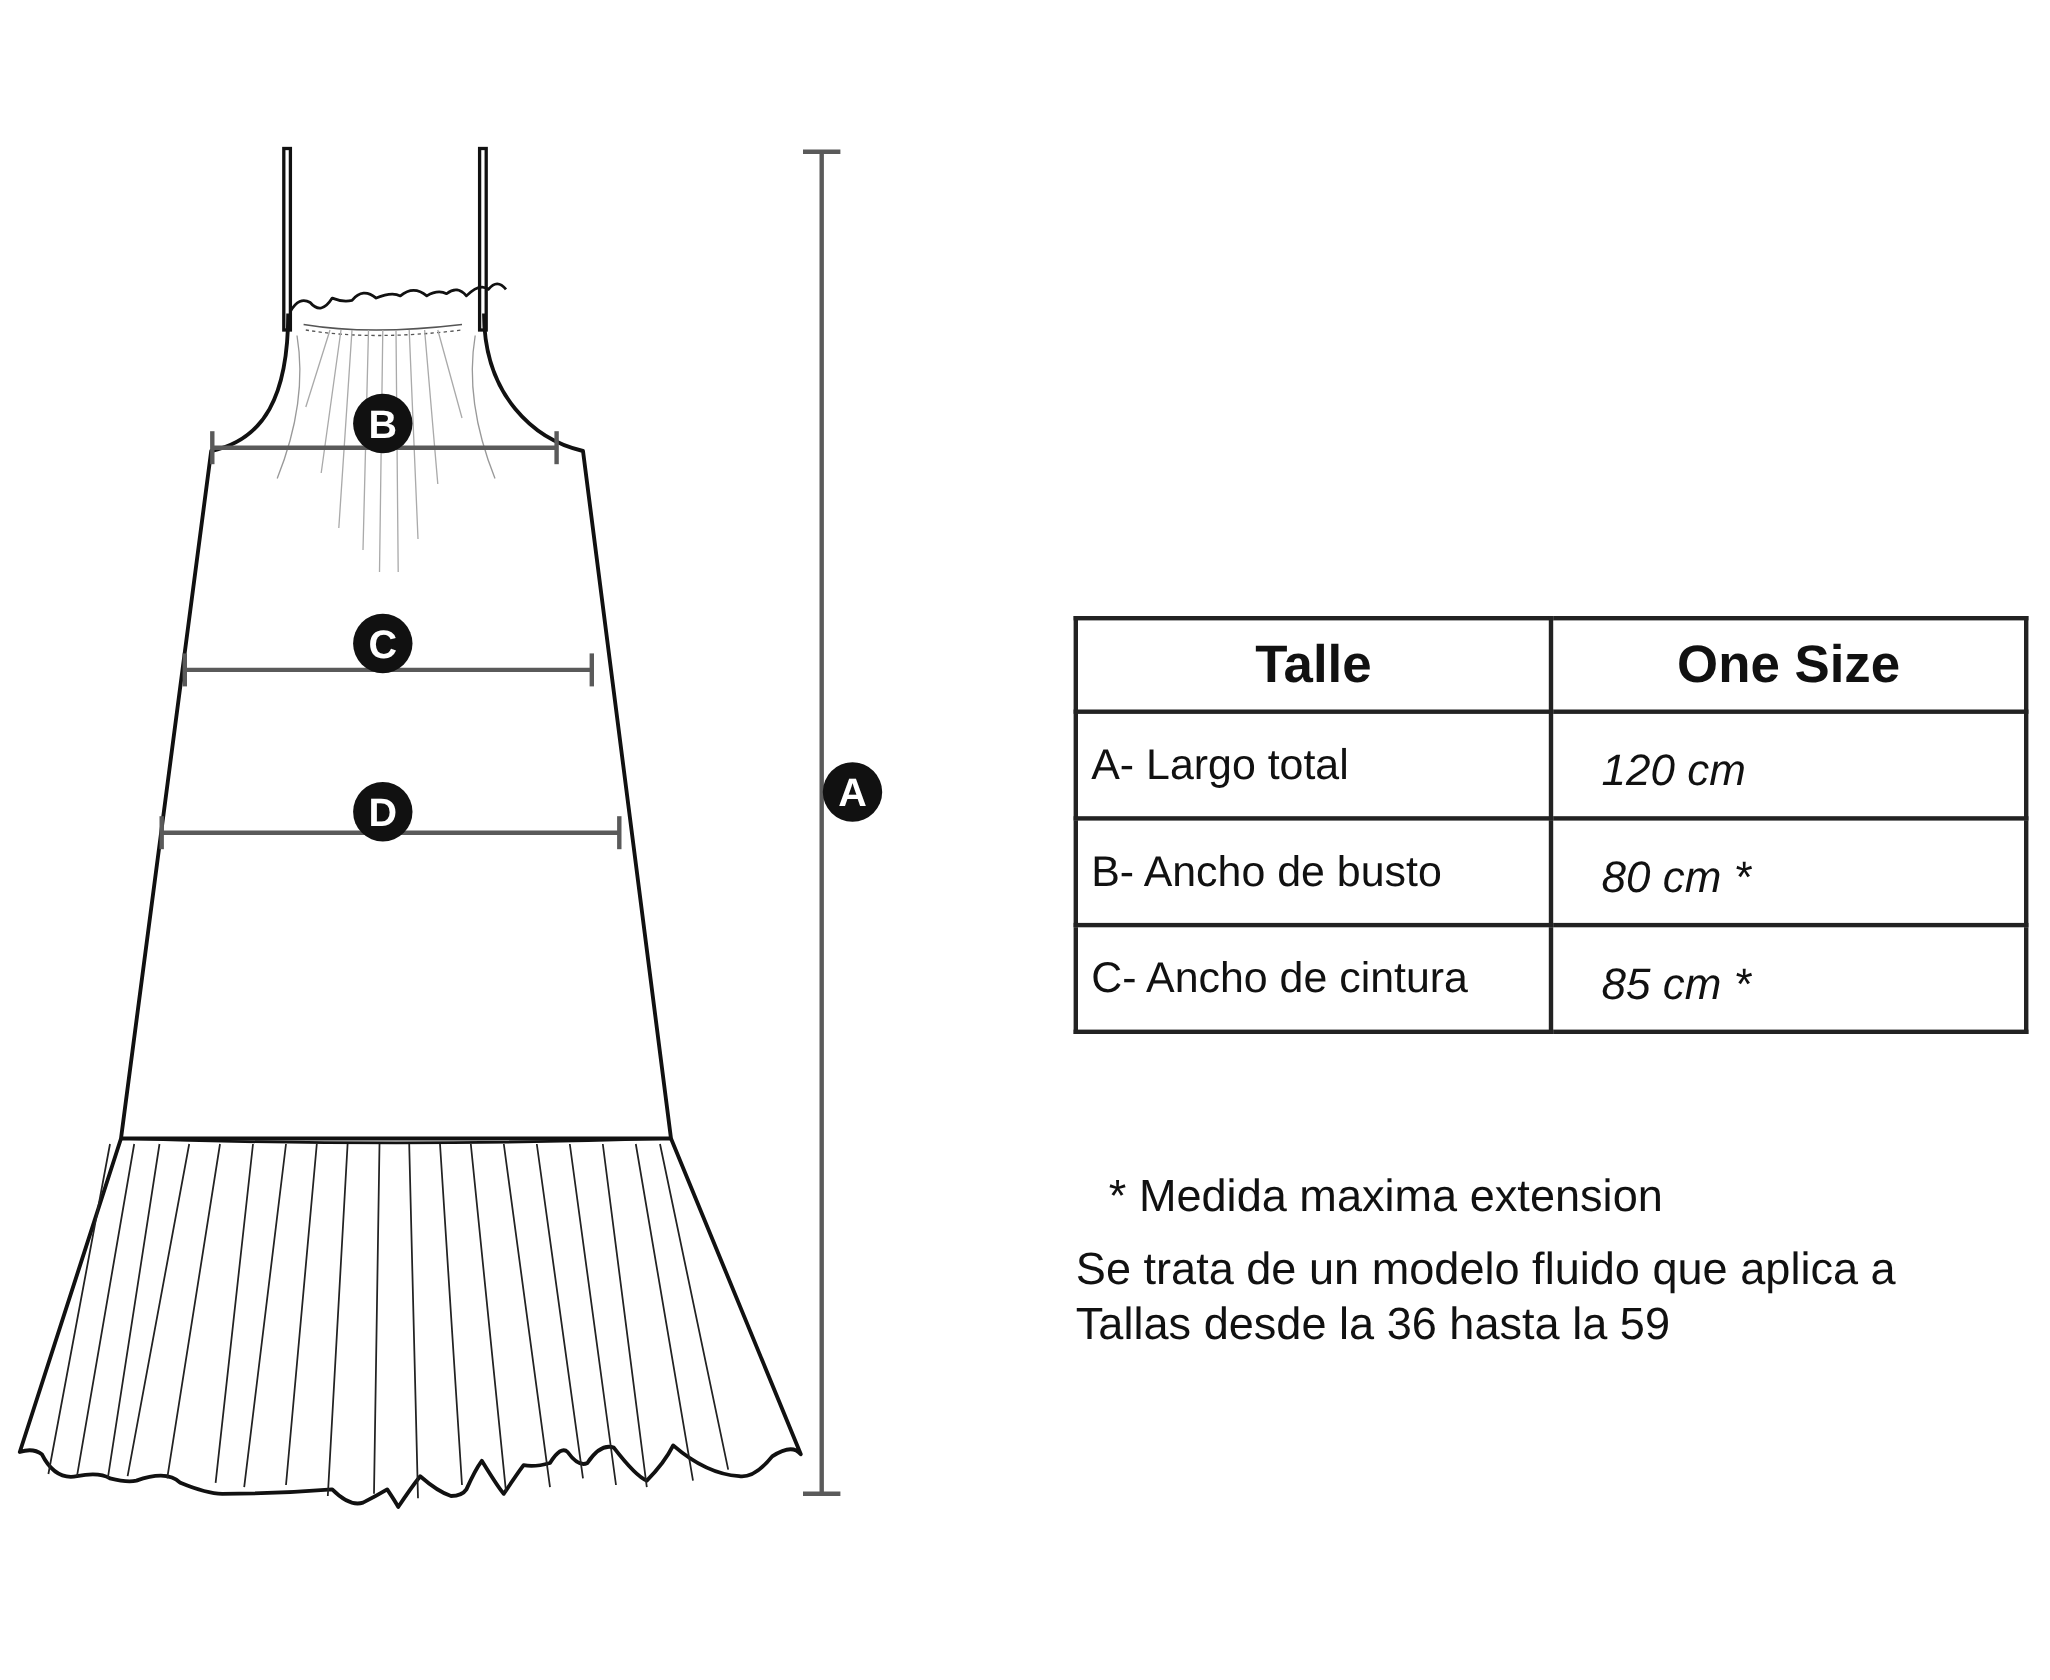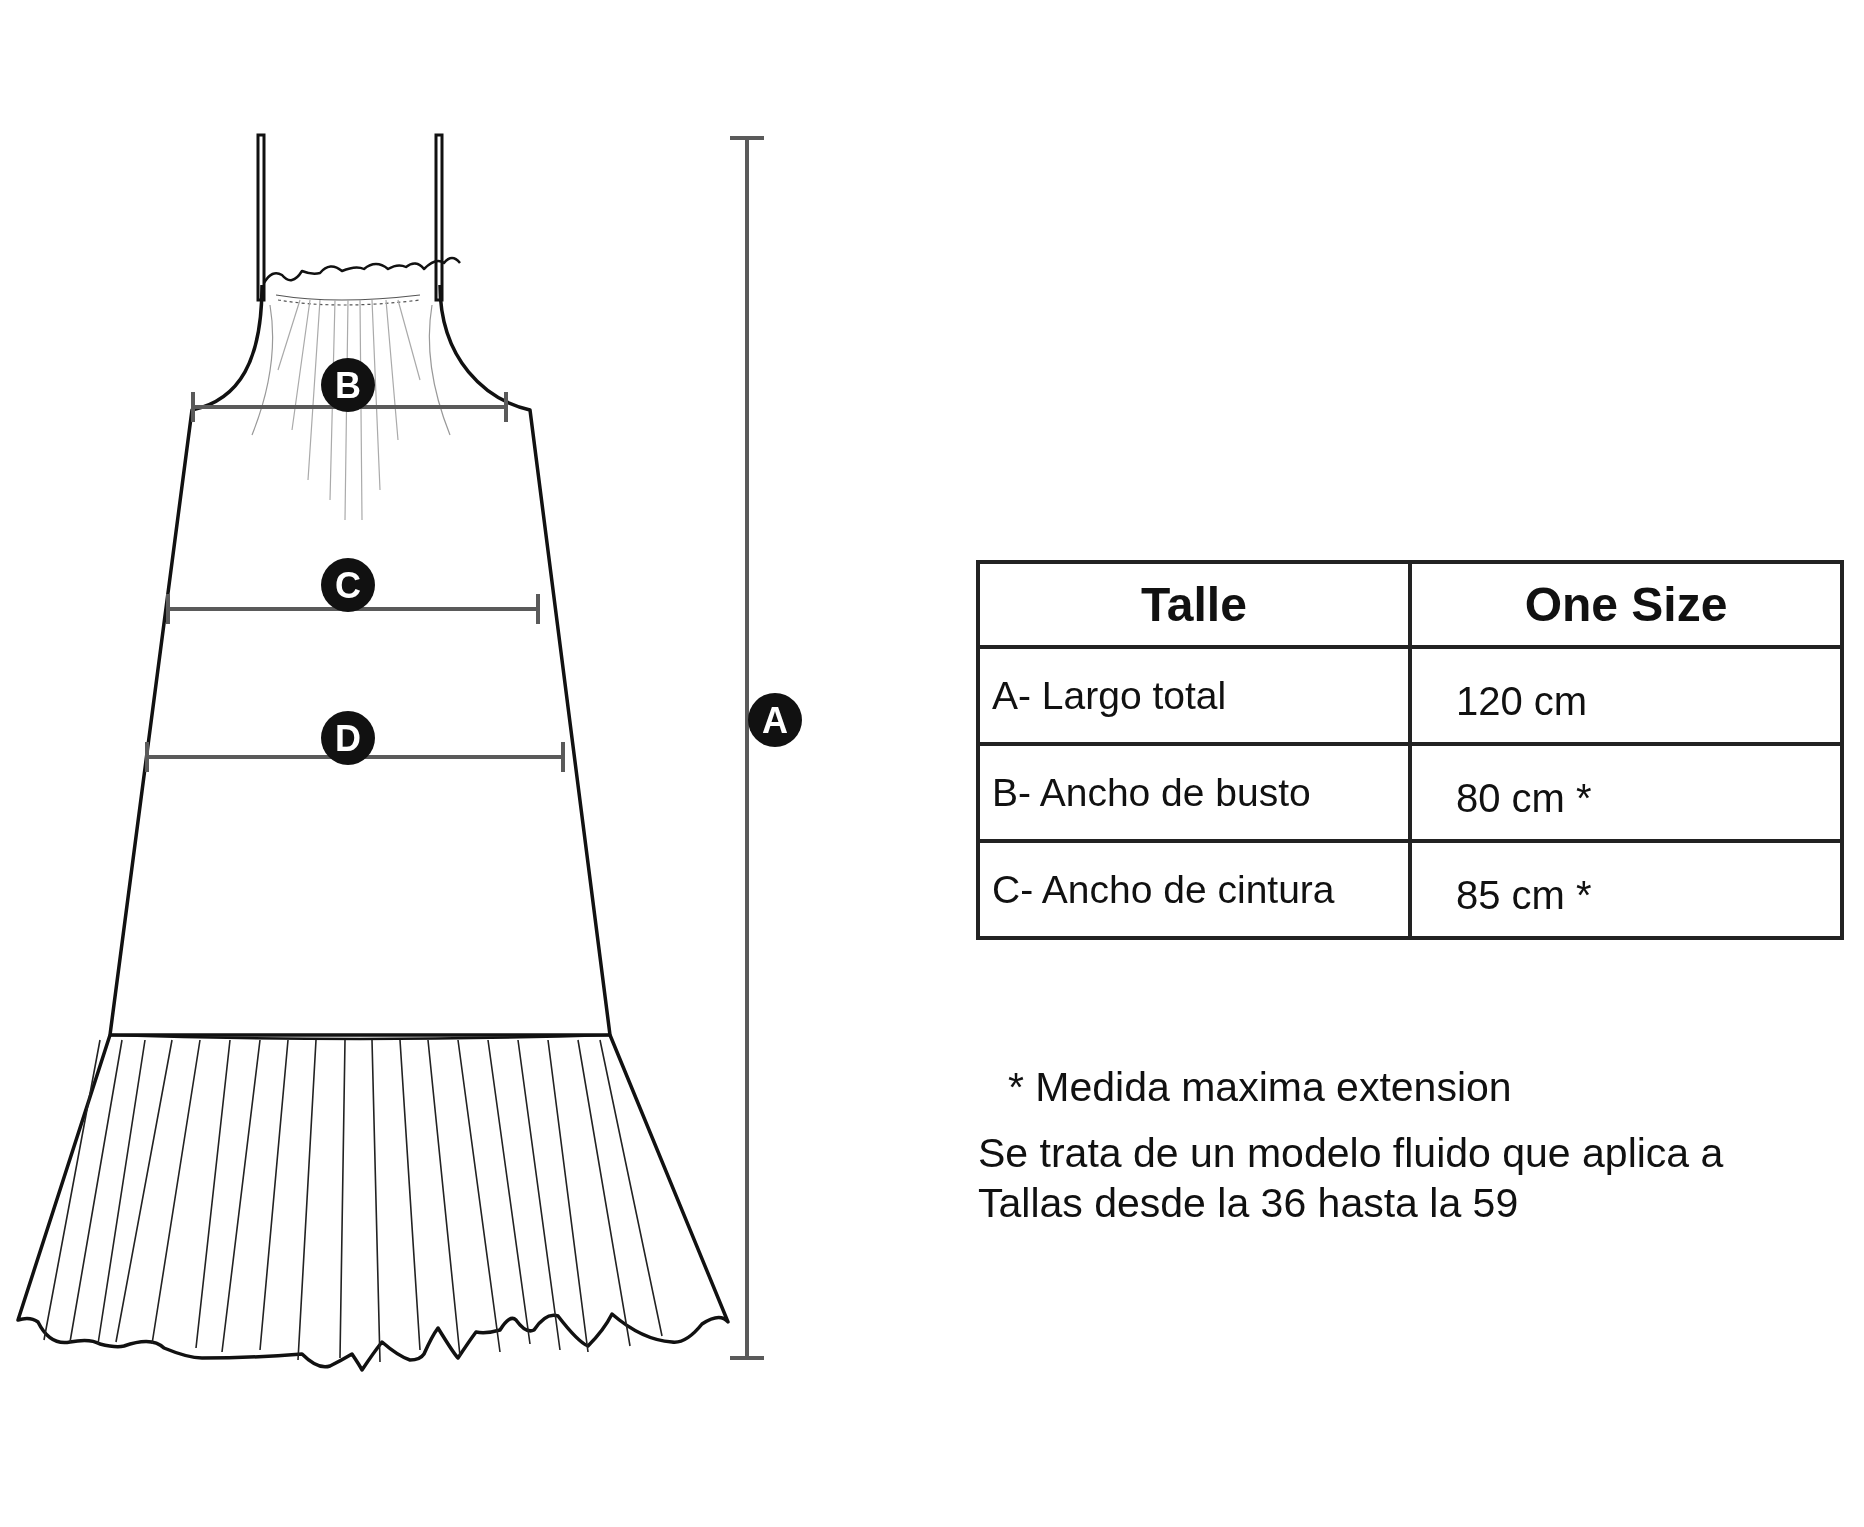--- a/index.html
+++ b/index.html
@@ -5,21 +5,21 @@
   html, body { margin: 0; padding: 0; background: #ffffff; }
   body { width: 1864px; height: 1527px; position: relative; overflow: hidden;
          font-family: "Liberation Sans", sans-serif; color: #111; }
   #diagram { position: absolute; left: 0; top: 0; }
   .size-table { position: absolute; left: 976px; top: 527px; width: 868px;
                 border-collapse: collapse; table-layout: fixed; margin-top: 33px; }
   .size-table td, .size-table th { border: 4px solid #222; height: 81px; padding: 0; }
   .size-table th { font-weight: bold; font-size: 48px; text-align: center; }
   .size-table td.label { font-weight: normal; font-size: 39px; padding-left: 12px;
                          vertical-align: middle; white-space: nowrap; }
-  .size-table td.val { font-size: 40px; padding-left: 44px; vertical-align: middle; padding-top: 12px; }
+  .size-table td.val { font-size: 40px; padding-left: 44px; vertical-align: middle; padding-top: 12px; font-style: italic; }
   .col1 { width: 432px; }
   .note { position: absolute; left: 1008px; top: 1064px; font-size: 41px; }
   .desc { position: absolute; left: 978px; top: 1128px; font-size: 41px; line-height: 50px; width: 880px; }
 </style>
 </head>
 <body>
 
 <svg id="diagram" width="960" height="1527" viewBox="0 0 960 1527" xmlns="http://www.w3.org/2000/svg">
 
   <g fill="#fff" stroke="#111" stroke-width="3">

